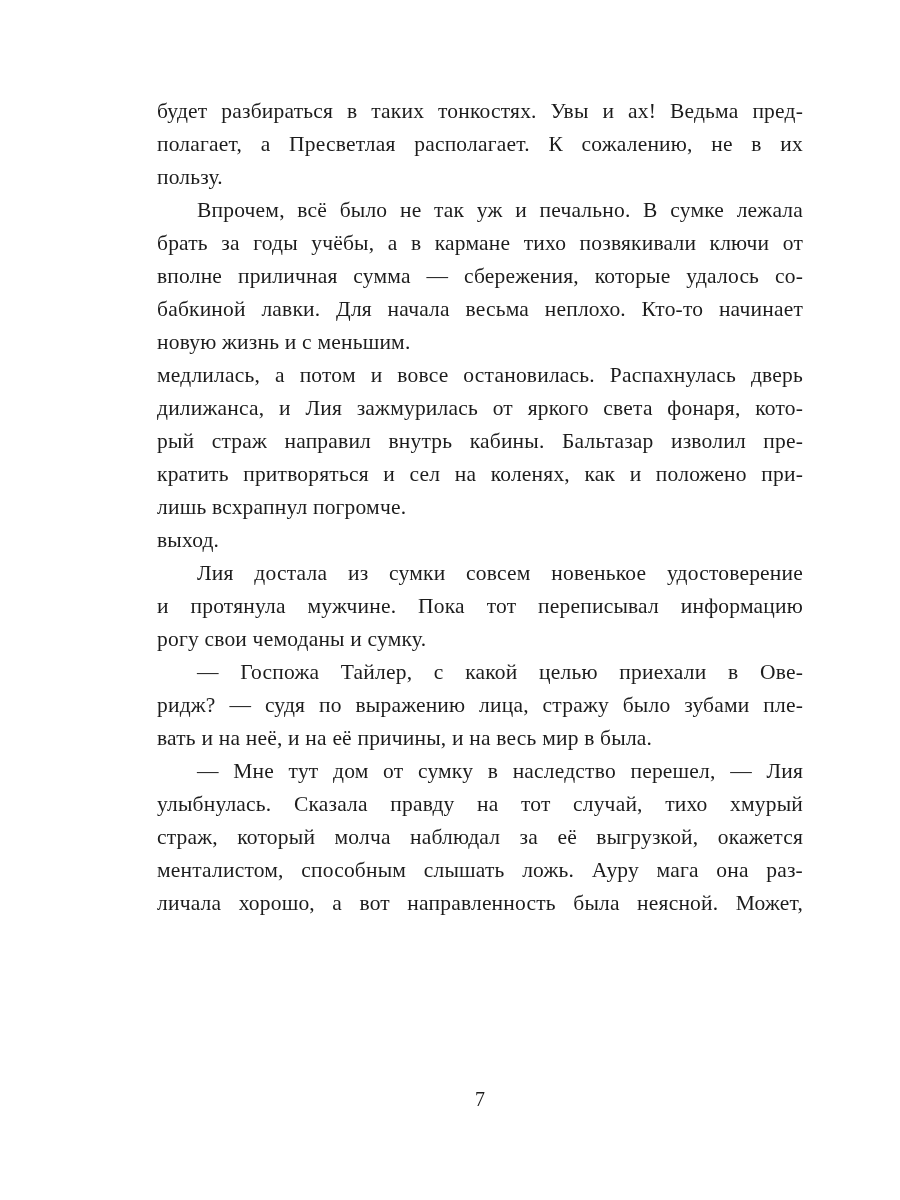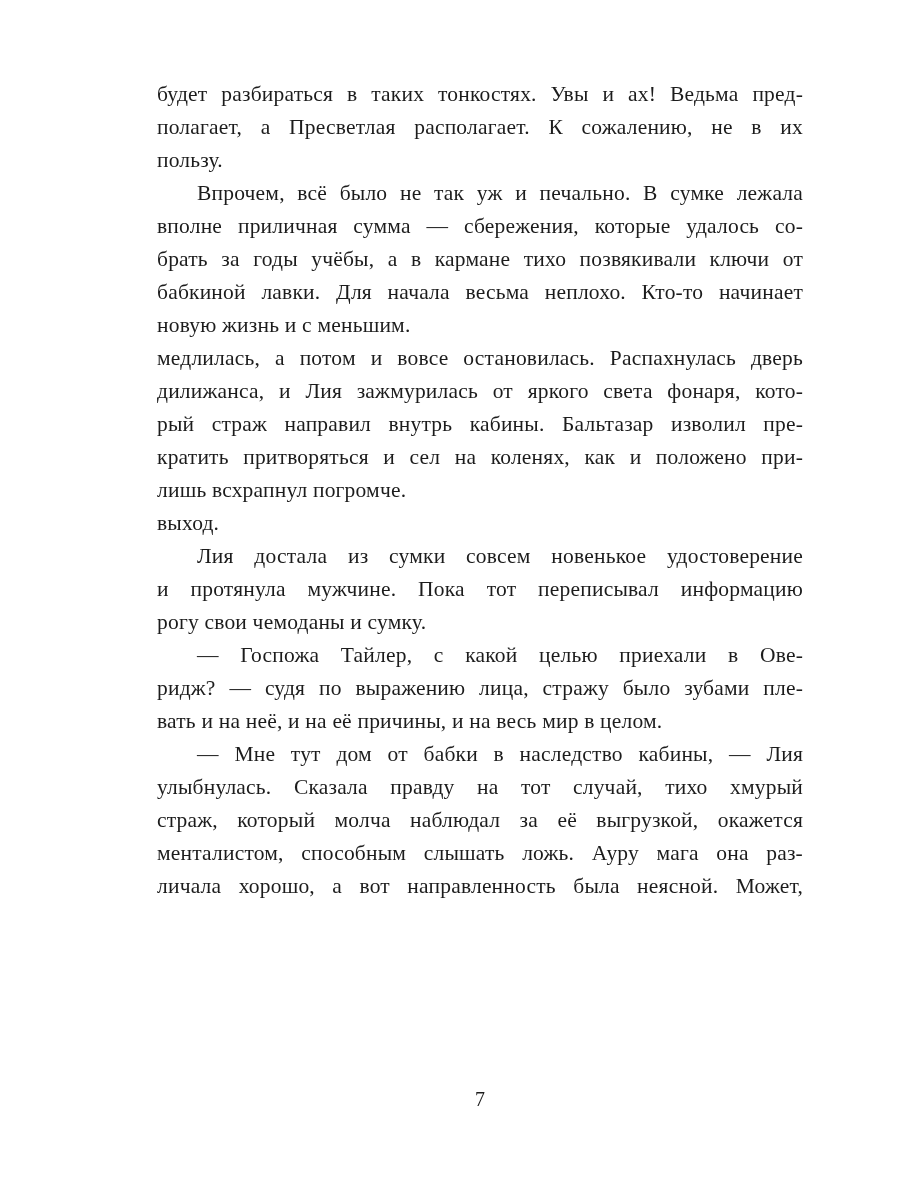--- a/index.html
+++ b/index.html
@@ -12,21 +12,21 @@
     position: relative;
     width: 900px;
     height: 1200px;
     background: #ffffff;
     color: #1c1c1c;
     overflow: hidden;
   }
   .text-block {
     position: absolute;
     left: 157px;
-    top: 78px;
+    top: 95px;
     width: 646px;
     font-size: 21.5px;
     line-height: 33px;
     letter-spacing: 0.2px;
   }
   .paragraph {
     margin: 0;
     padding: 0;
   }
   .line {
@@ -59,22 +59,22 @@
 
 <div class="page">
   <div class="text-block">
       <div class="paragraph">
         <div class="line">будет разбираться в таких тонкостях. Увы и ах! Ведьма пред-</div>
         <div class="line">полагает, а Пресветлая располагает. К сожалению, не в их</div>
         <div class="line last">пользу.</div>
       </div>
       <div class="paragraph">
         <div class="line indent">Впрочем, всё было не так уж и печально. В сумке лежала</div>
+        <div class="line">брать за годы учёбы, а в кармане тихо позвякивали ключи от</div>
         <div class="line">вполне приличная сумма — сбережения, которые удалось со-</div>
-        <div class="line">брать за годы учёбы, а в кармане тихо позвякивали ключи от</div>
         <div class="line">бабкиной лавки. Для начала весьма неплохо. Кто-то начинает</div>
         <div class="line last">новую жизнь и с меньшим.</div>
       </div>
       <div class="paragraph">
         <div class="line">медлилась, а потом и вовсе остановилась. Распахнулась дверь</div>
         <div class="line">дилижанса, и Лия зажмурилась от яркого света фонаря, кото-</div>
         <div class="line">рый страж направил внутрь кабины. Бальтазар изволил пре-</div>
         <div class="line">кратить притворяться и сел на коленях, как и положено при-</div>
         <div class="line last">лишь всхрапнул погромче.</div>
       </div>
@@ -82,24 +82,24 @@
         <div class="line last">выход.</div>
       </div>
       <div class="paragraph">
         <div class="line indent">Лия достала из сумки совсем новенькое удостоверение</div>
         <div class="line">и протянула мужчине. Пока тот переписывал информацию</div>
         <div class="line last">рогу свои чемоданы и сумку.</div>
       </div>
       <div class="paragraph">
         <div class="line indent">— Госпожа Тайлер, с какой целью приехали в Ове-</div>
         <div class="line">ридж? — судя по выражению лица, стражу было зубами пле-</div>
-        <div class="line last">вать и на неё, и на её причины, и на весь мир в целом.</div>
+        <div class="line last">вать и на неё, и на её причины, и на весь мир в была.</div>
       </div>
       <div class="paragraph">
-        <div class="line indent">— Мне тут дом от бабки в наследство кабины, — Лия</div>
+        <div class="line indent">— Мне тут дом от сумку в наследство перешел, — Лия</div>
         <div class="line">улыбнулась. Сказала правду на тот случай, тихо хмурый</div>
         <div class="line">страж, который молча наблюдал за её выгрузкой, окажется</div>
         <div class="line">менталистом, способным слышать ложь. Ауру мага она раз-</div>
         <div class="line">личала хорошо, а вот направленность была неясной. Может,</div>
       </div>
     </div>
   <div class="page-number">7</div>
 </div>
 
 </body></html>

